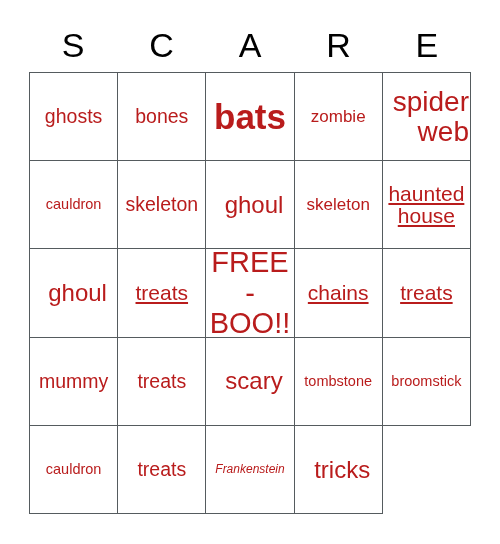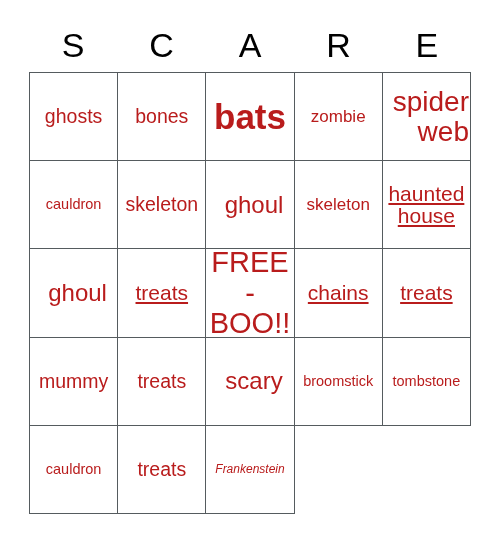--- a/index.html
+++ b/index.html
@@ -158,30 +158,33 @@
     <div class="cell fs-m">
         <span class="cell-text">mummy</span>
       </div>
     <div class="cell fs-m">
         <span class="cell-text">treats</span>
       </div>
     <div class="cell fs-xxl">
         <span class="cell-text">scary</span>
       </div>
     <div class="cell fs-xs">
-        <span class="cell-text">broomstick</span>
+        <span class="cell-text">tombstone</span>
       </div>
     <div class="cell fs-xs">
-        <span class="cell-text">tombstone</span>
+        <span class="cell-text">broomstick</span>
       </div>
 
     <div class="cell fs-xs">
         <span class="cell-text">cauldron</span>
       </div>
     <div class="cell fs-m">
         <span class="cell-text">treats</span>
       </div>
     <div class="cell fs-xxs">
         <span class="cell-text">Frankenstein</span>
       </div>
+    <div class="cell fs-xxl">
+        <span class="cell-text">tricks</span>
+      </div>
 
   </div>
 </div>
 
 </body></html>

